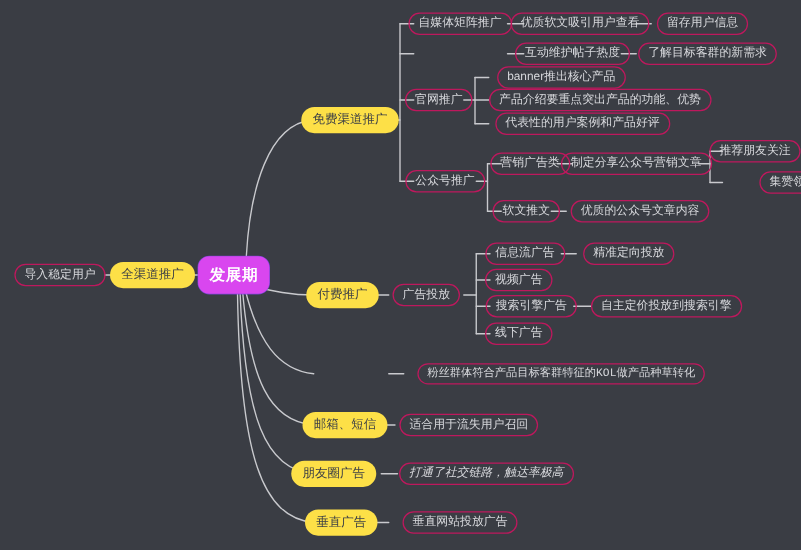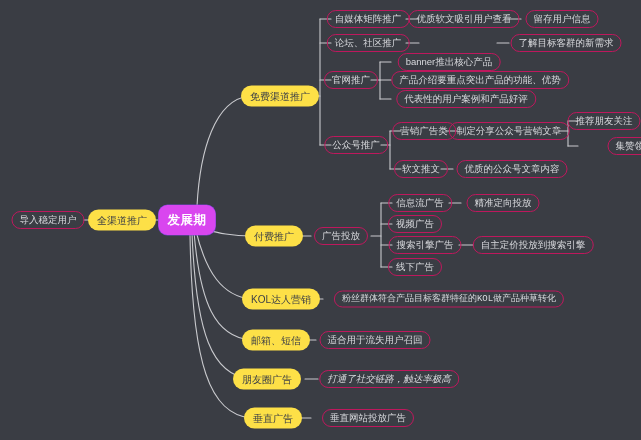--- a/index.html
+++ b/index.html
@@ -142,21 +142,21 @@
   <div class="node n-out" style="left:48px;  top:220px;">导入稳定用户</div>
   <div class="node n-fill" style="left:122px; top:220px;">全渠道推广</div>
   <div class="node n-root" style="left:187px; top:220px;">发展期</div>
 
   <div class="node n-fill" style="left:280px; top:96px;">免费渠道推广</div>
 
   <div class="node n-out" style="left:368px; top:19px;">自媒体矩阵推广</div>
   <div class="node n-out" style="left:464px; top:19px;">优质软文吸引用户查看</div>
   <div class="node n-out" style="left:562px; top:19px;">留存用户信息</div>
 
-  <div class="node n-out" style="left:368px; top:43px;">论坛、社区推广</div>
+  <div class="node n-out" style="left:458px; top:43px;">互动维护帖子热度</div>
   <div class="node n-out" style="left:566px; top:43px;">了解目标客群的新需求</div>
 
   <div class="node n-out" style="left:351px; top:80px;">官网推广</div>
   <div class="node n-out" style="left:449px; top:62px;">banner推出核心产品</div>
   <div class="node n-out" style="left:480px; top:80px;">产品介绍要重点突出产品的功能、优势</div>
   <div class="node n-out" style="left:466px; top:99px;">代表性的用户案例和产品好评</div>
 
   <div class="node n-out" style="left:356px; top:145px;">公众号推广</div>
   <div class="node n-out" style="left:424px; top:131px;">营销广告类</div>
   <div class="node n-out" style="left:509px; top:131px;">制定分享公众号营销文章</div>
@@ -167,21 +167,20 @@
 
   <div class="node n-fill" style="left:274px; top:236px;">付费推广</div>
   <div class="node n-out" style="left:341px; top:236px;">广告投放</div>
   <div class="node n-out" style="left:420px; top:203px;">信息流广告</div>
   <div class="node n-out" style="left:503px; top:203px;">精准定向投放</div>
   <div class="node n-out" style="left:415px; top:224px;">视频广告</div>
   <div class="node n-out" style="left:425px; top:245px;">搜索引擎广告</div>
   <div class="node n-out" style="left:533px; top:245px;">自主定价投放到搜索引擎</div>
   <div class="node n-out" style="left:415px; top:267px;">线下广告</div>
 
-  <div class="node n-fill" style="left:281px; top:299px;">KOL达人营销</div>
   <div class="node n-out tight" style="left:449px; top:299px;">粉丝群体符合产品目标客群特征的KOL做产品种草转化</div>
 
   <div class="node n-fill" style="left:276px; top:340px;">邮箱、短信</div>
   <div class="node n-out" style="left:375px; top:340px;">适合用于流失用户召回</div>
 
   <div class="node n-fill" style="left:267px; top:379px;">朋友圈广告</div>
   <div class="node n-out" style="left:389px; top:379px;font-style:italic;">打通了社交链路，触达率极高</div>
 
   <div class="node n-fill" style="left:273px; top:418px;">垂直广告</div>
   <div class="node n-out" style="left:368px; top:418px;">垂直网站投放广告</div>

